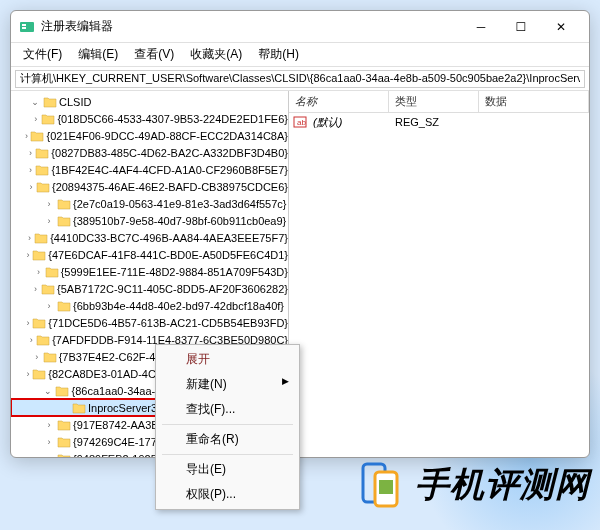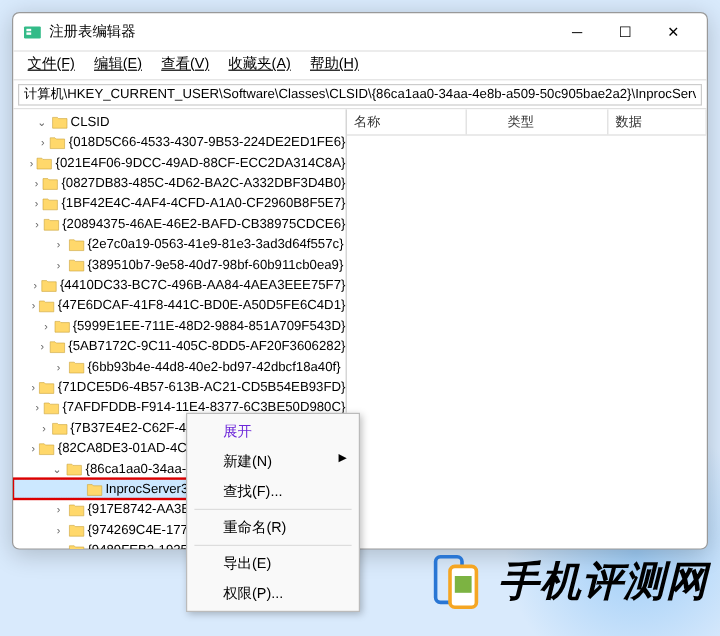--- a/index.html
+++ b/index.html
@@ -29,25 +29,24 @@
       margin-right: 6px;
       display: flex; align-items: center; justify-content: center;
     }
     .titlebar .title { font-size: 12px; flex: 1; }
     .win-controls { display: flex; }
     .win-btn { width: 40px; height: 28px; display: flex; align-items: center; justify-content: center; font-size: 12px; cursor: pointer; }
     
     .menubar {
       height: 24px;
       display: flex;
-      align-items: flex-start;
+      align-items: center;
       padding: 0 4px;
       font-size: 12px;
       border-bottom: 1px solid #e0e0e0;
-      text-decoration: underline;
     }
     .menu-item { padding: 2px 8px; cursor: pointer; }
     
     .addressbar {
       height: 24px;
       display: flex;
       align-items: center;
       padding: 2px 4px;
       border-bottom: 1px solid #e0e0e0;
       gap: 4px;
@@ -89,22 +88,22 @@
       display: flex;
       flex-direction: column;
     }
     .list-header {
       height: 22px;
       display: flex;
       border-bottom: 1px solid #ddd;
       font-size: 11px;
     }
     .list-header .col { padding: 3px 6px; border-right: 1px solid #ddd; color: #333; }
-    .col-name { width: 100px; }
-    .col-type { width: 90px; margin-left: 28px; }
+    .col-name { width: 100px; font-style: italic; }
+    .col-type { width: 90px; }
     .col-data { flex: 1; }
     .list-row {
       display: flex;
       font-size: 11px;
       height: 18px;
       align-items: center;
     }
     .list-row .cell { padding: 1px 6px; }
     .string-icon { width: 14px; height: 14px; margin-left: 4px; }
     
@@ -118,21 +117,21 @@
       box-shadow: 2px 2px 6px rgba(0,0,0,0.25);
       font-size: 12px;
       z-index: 100;
       padding: 2px;
     }
     .ctx-item {
       padding: 4px 20px 4px 28px;
       cursor: pointer;
       position: relative;
     }
-    .ctx-item.disabled { color: #6d28d9; cursor: default; }
+    .ctx-item.disabled { color: #7f1d1d; cursor: default; }
     .ctx-item.highlight { outline: 2px solid #d00; outline-offset: -2px; }
     .ctx-sep { height: 1px; background: #ddd; margin: 2px 4px; }
     .ctx-arrow { position: absolute; right: 8px; font-size: 9px; }
     
     .watermark {
       position: absolute;
       right: 10px;
       bottom: 20px;
       display: flex;
       align-items: center;
@@ -370,20 +369,31 @@
           <span>{9489FEB2-1925-4</span>
         </div>
       </div>
 
     <div class="list-panel">
       <div class="list-header">
         <div class="col col-name">名称</div>
         <div class="col col-type">类型</div>
         <div class="col col-data">数据</div>
       </div>
+      <div class="list-row">
+        <span class="string-icon">
+          <svg viewBox="0 0 14 14" width="14" height="14">
+              <rect x="1" y="2" width="12" height="10" fill="#fff" stroke="#c33" stroke-width="1"></rect>
+              <text x="4" y="10" font-size="8" fill="#c33">ab</text>
+            </svg>
+        </span>
+        <span class="cell col-name" style="width:82px">(默认)</span>
+        <span class="cell col-type" style="width:90px">REG_SZ</span>
+        <span class="cell col-data"></span>
+      </div>
     </div>
   </div>
 </div>
 
 <div class="context-menu">
   <div class="ctx-item disabled">展开</div>
   <div class="ctx-item"><span>新建(N)</span><span class="ctx-arrow">▶</span></div>
   <div class="ctx-item">查找(F)...</div>
   <div class="ctx-sep"></div>
   <div class="ctx-item">重命名(R)</div>

